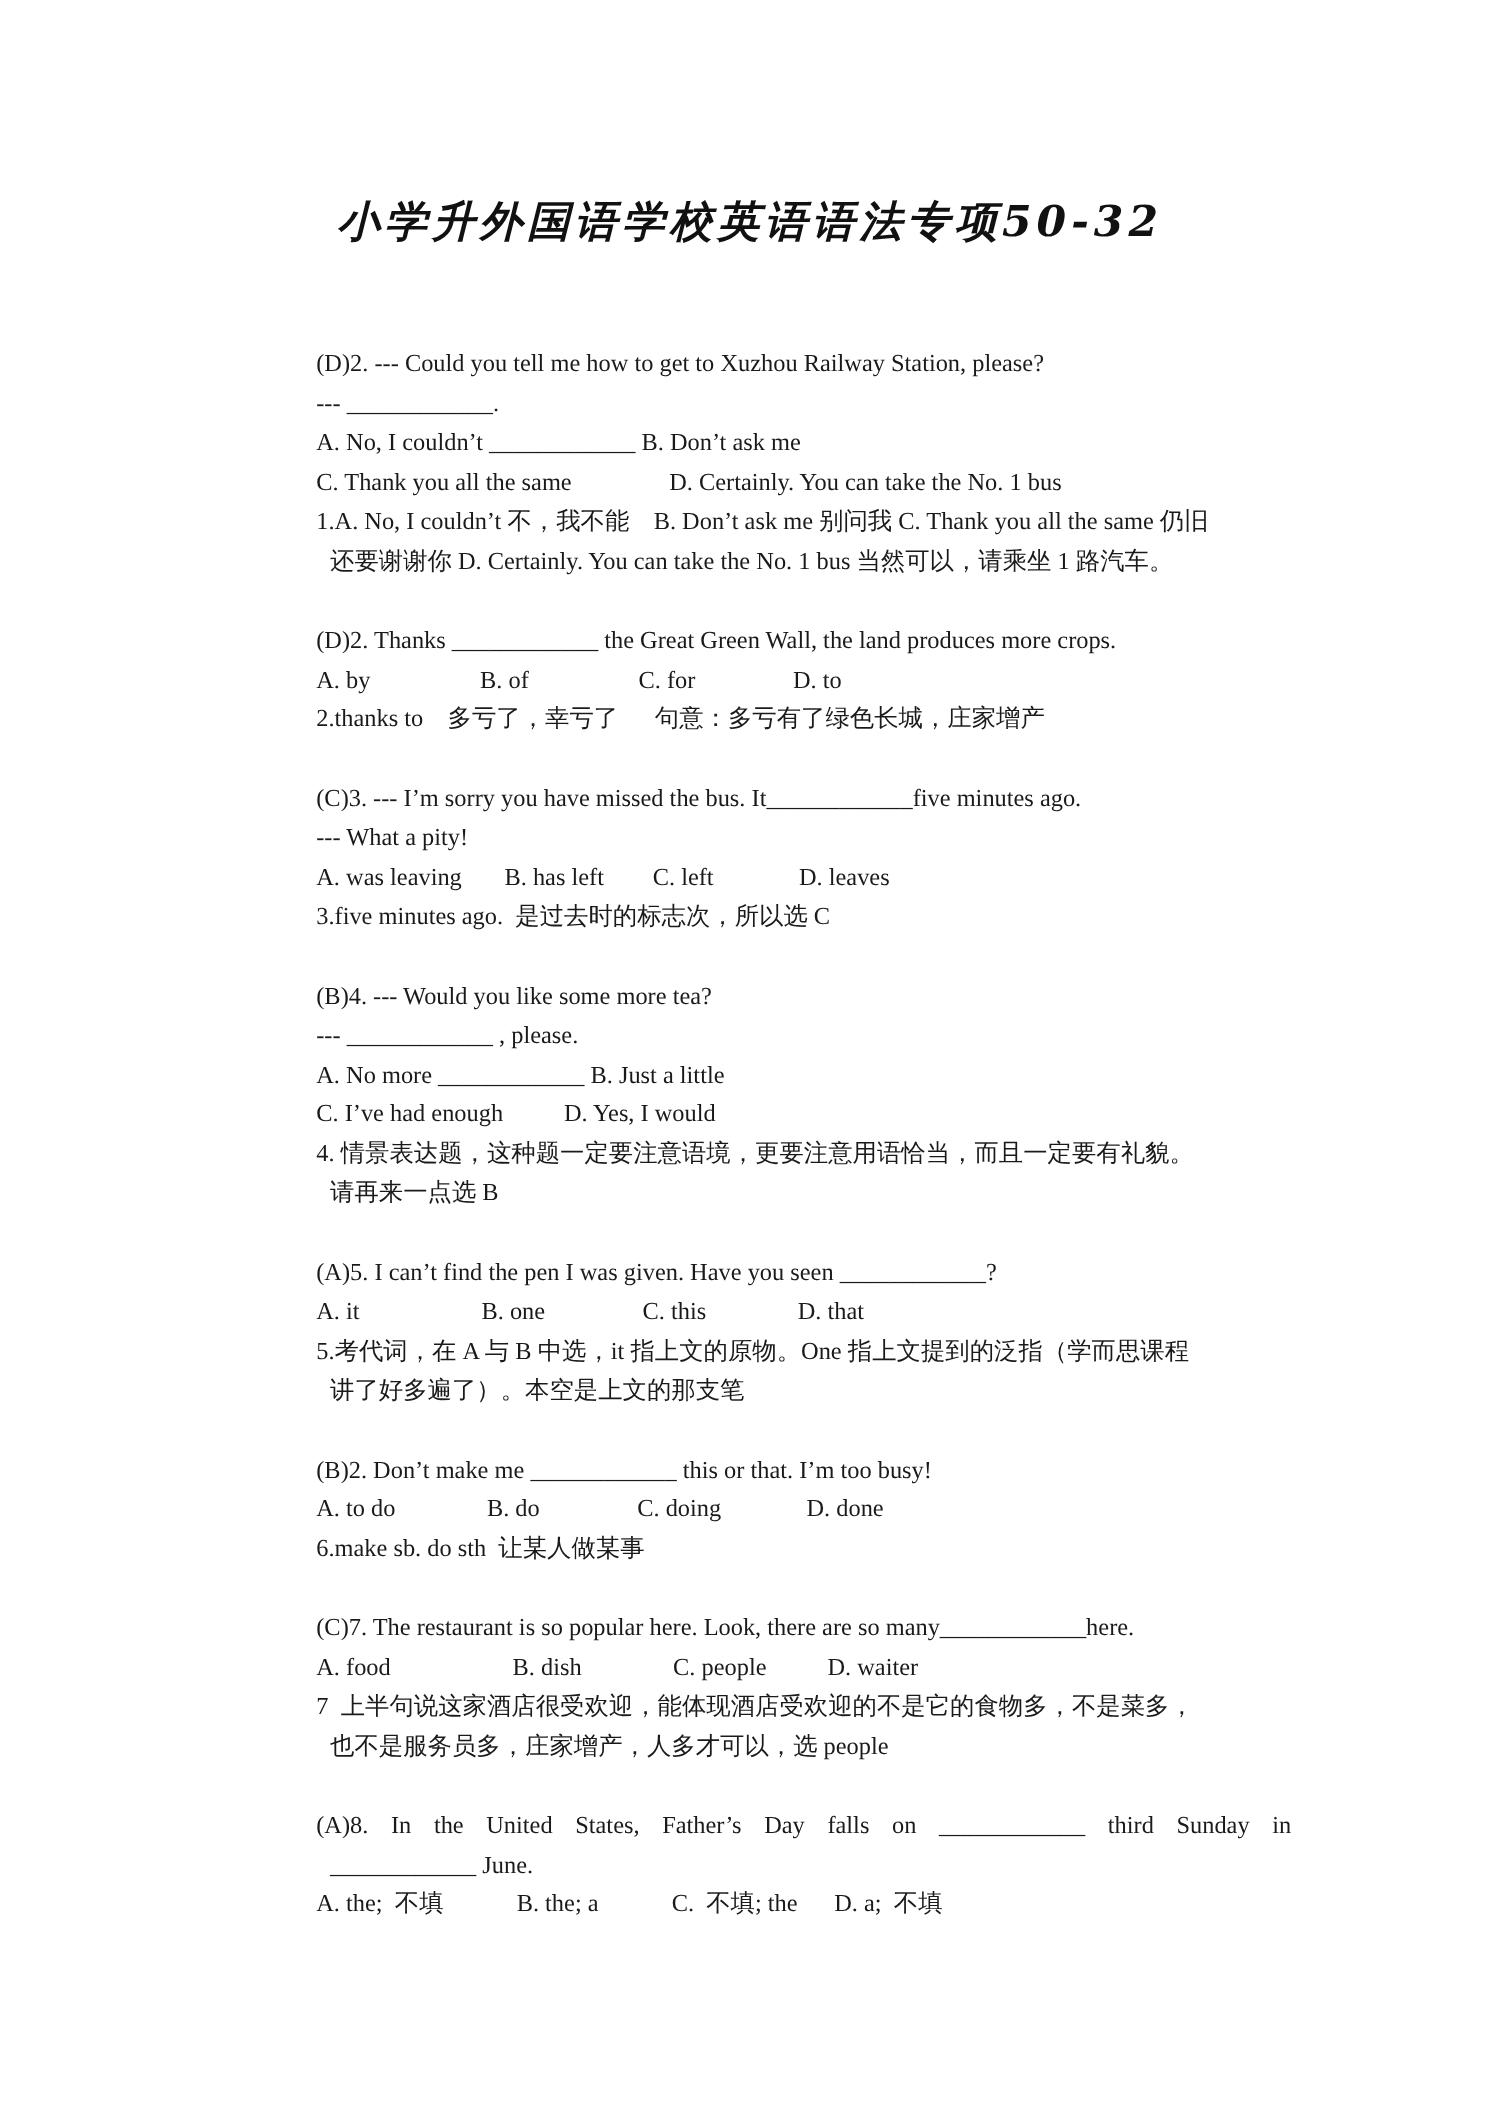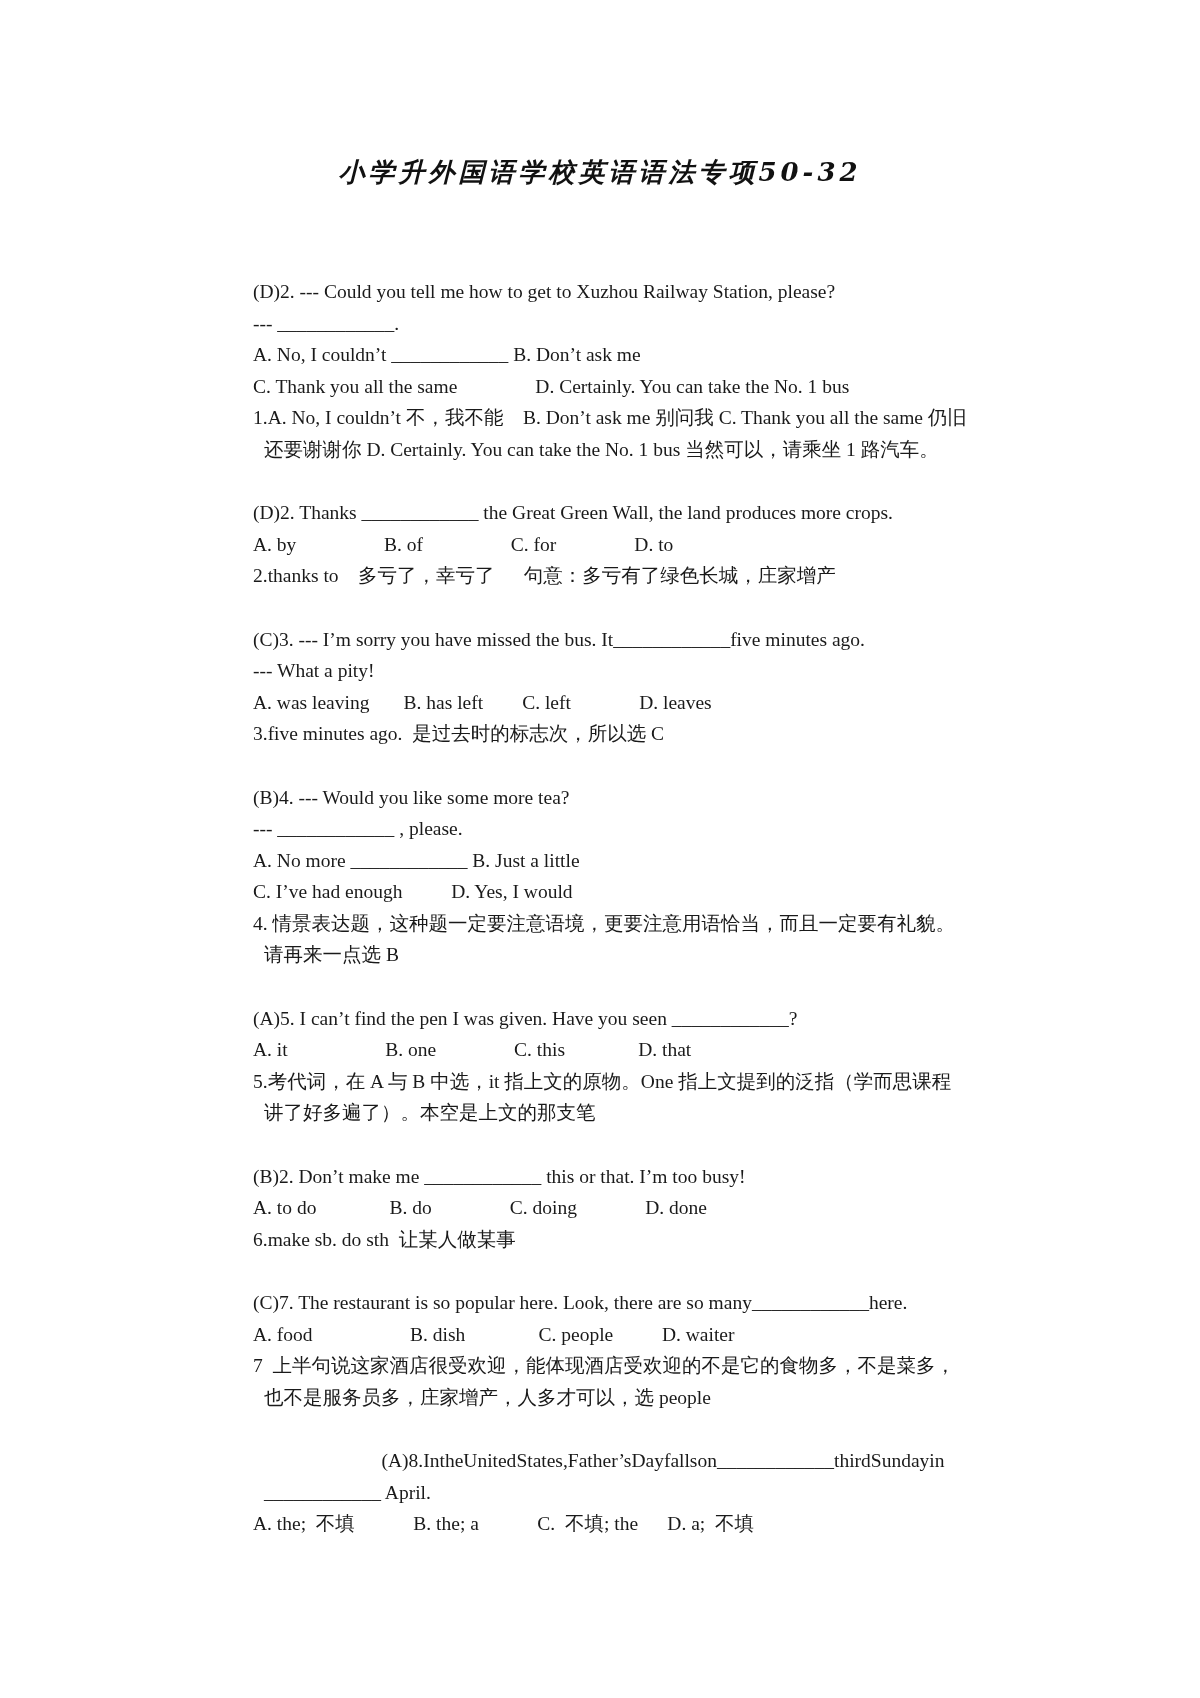--- a/index.html
+++ b/index.html
@@ -4,31 +4,31 @@
 <style>
   html, body { margin: 0; padding: 0; background: #ffffff; }
   body {
     width: 1200px; height: 1698px; position: relative; overflow: hidden;
     font-family: "Liberation Serif", "DejaVu Serif", serif;
     color: #1a1a1a;
   }
   .title {
     position: absolute; left: 0; top: 155px; width: 1200px; text-align: center;
     font-family: "DejaVu Serif", "Liberation Serif", serif;
-    font-size: 26px; font-weight: bold; font-style: italic; letter-spacing: 4px;
+    font-size: 34px; font-weight: bold; font-style: italic; letter-spacing: 4px;
     color: #111;
   }
   .content {
     position: absolute; left: 253px; top: 276px; width: 780px;
     font-size: 19.5px; line-height: 31.5px;
   }
   .line { white-space: pre; height: 31.5px; }
   .indent { padding-left: 11px; font-family: Liberation Serif, serif; }
   .gap { height: 32px; }
-  .justify { display: flex; justify-content: center; white-space: pre; height: 31.5px; margin-left: 40px; }
+  .justify { display: flex; justify-content: space-between; white-space: pre; height: 31.5px; }
   .q-block { }
 </style>
 </head>
 <body>
 
 <div class="title">小学升外国语学校英语语法专项50-32</div>
 
 <div class="content">
 
   <div class="q-block">
@@ -84,17 +84,17 @@
   <div class="q-block">
     <div class="line">(C)7. The restaurant is so popular here. Look, there are so many____________here.</div>
     <div class="line">A. food                    B. dish               C. people          D. waiter</div>
     <div class="line">7  上半句说这家酒店很受欢迎，能体现酒店受欢迎的不是它的食物多，不是菜多，</div>
     <div class="line indent">也不是服务员多，庄家增产，人多才可以，选 people</div>
   </div>
   <div class="gap"></div>
 
   <div class="q-block">
     <div class="justify" id="q8-justified"><span>(A)8.</span><span>In</span><span>the</span><span>United</span><span>States,</span><span>Father’s</span><span>Day</span><span>falls</span><span>on</span><span>____________</span><span>third</span><span>Sunday</span><span>in</span></div>
-    <div class="line indent">____________ April.</div>
+    <div class="line indent">____________ June.</div>
     <div class="line">A. the;  不填            B. the; a            C.  不填; the      D. a;  不填</div>
   </div>
 
 </div>
 
 </body></html>

